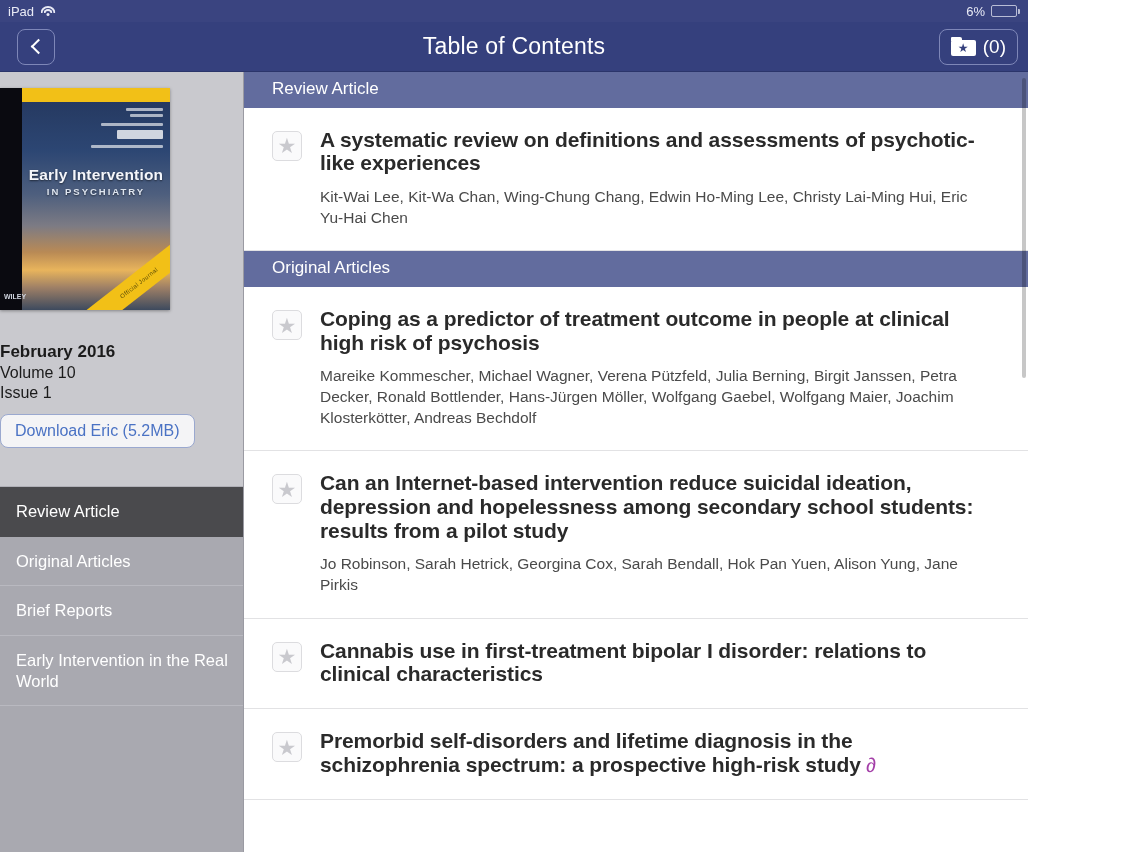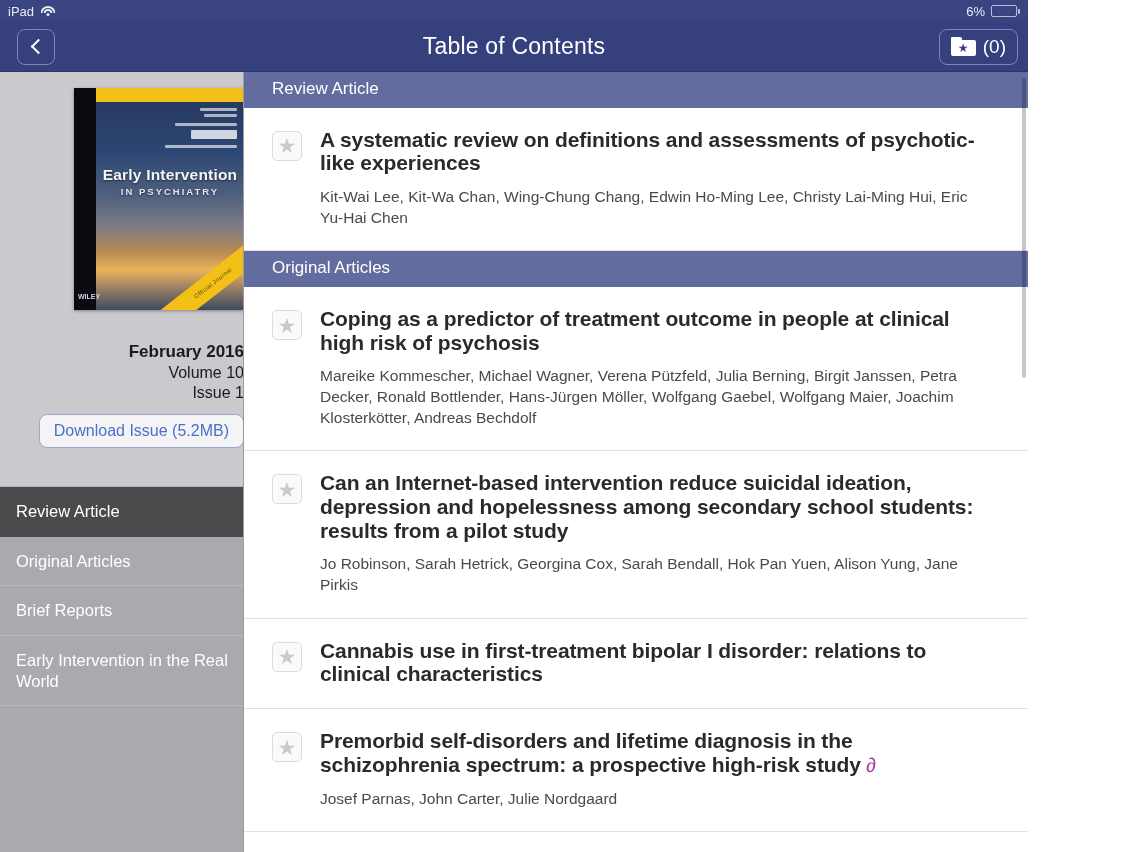--- a/index.html
+++ b/index.html
@@ -62,21 +62,21 @@
   .folder-icon .tab { position: absolute; top: 0; left: 0; width: 11px; height: 4px; background: #fff; border-radius: 1px 2px 0 0; }
   .folder-icon .body { position: absolute; top: 3px; left: 0; width: 25px; height: 16px; background: #fff; border-radius: 2px; }
   .folder-icon .star { position: absolute; top: 6px; left: 7px; color: #35407d; font-size: 12px; line-height: 11px; }
   .saved-count { color: #ffffff; font-size: 19px; }
 
   
   .content { display: flex; height: 780px; }
 
   
   .sidebar { width: 244px; background: #c9c9ce; display: flex; flex-direction: column; position: relative; }
-  .cover-wrap { padding: 16px 0 18px 0; display: flex; flex-direction: column; align-items: flex-end; background: #c9c9ce; }
+  .cover-wrap { padding: 16px 0 18px 0; display: flex; flex-direction: column; align-items: flex-start; background: #c9c9ce; }
   .cover {
     width: 170px; height: 222px; position: relative; overflow: hidden;
     background: #0b0b12; box-shadow: 0 1px 3px rgba(0,0,0,.35);
   }
   .cover .spine { position: absolute; left: 0; top: 0; width: 22px; height: 100%; background: #0a0a10; }
   .cover .inner { position: absolute; left: 22px; top: 0; right: 0; bottom: 0;
     background: linear-gradient(180deg,#24365c 0%,#2c4673 28%,#4e5f7e 48%,#7c7b84 62%,#b98a55 74%,#e8b45c 82%,#9d7f66 90%,#3d4a5e 100%); }
   .cover .topband { position: absolute; left: 22px; top: 0; right: 0; height: 14px; background: #f2c017; }
   .cover .meta { position: absolute; right: 7px; top: 20px; width: 72px; text-align: right; }
   .cover .meta span { display: block; height: 3px; background: rgba(255,255,255,.62); margin-bottom: 3px; border-radius: 1px; }
@@ -208,21 +208,21 @@
           <div class="banner">
               <small>Official Journal</small>
             </div>
           <div class="wiley">WILEY</div>
         </div>
 
         <div class="issue-date">February 2016</div>
         <div class="issue-vol">Volume 10</div>
         <div class="issue-num">Issue 1</div>
 
-        <div class="download-btn">Download Issue (5.2MB)</div>
+        <div class="download-btn">Download Eric (5.2MB)</div>
       </div>
 
       <div class="cat-list" id="category-list">
           <div class="cat-item selected"><span>Review Article</span></div>
           <div class="cat-item"><span>Original Articles</span></div>
           <div class="cat-item"><span>Brief Reports</span></div>
           <div class="cat-item"><span>Early Intervention in the Real World</span></div>
         </div>
       <div class="sidebar-filler"></div>
       <div class="sidebar-divider"></div>
@@ -266,19 +266,18 @@
           <div class="art-text">
             <div class="art-title"><span>Cannabis use in first-treatment bipolar I disorder: relations to clinical characteristics</span></div>
           </div>
         </div>
         <div class="article">
           <div class="star-box">
             <span class="star-glyph">★</span>
           </div>
           <div class="art-text">
             <div class="art-title"><span>Premorbid self-disorders and lifetime diagnosis in the schizophrenia spectrum: a prospective high-risk study</span><span class="oa-lock"> ∂</span></div>
-            <div class="art-authors">Josef Parnas, John Carter, Julie Nordgaard</div>
           </div>
         </div>
       </div>
 
   </div>
 </div>
 
 </body></html>

